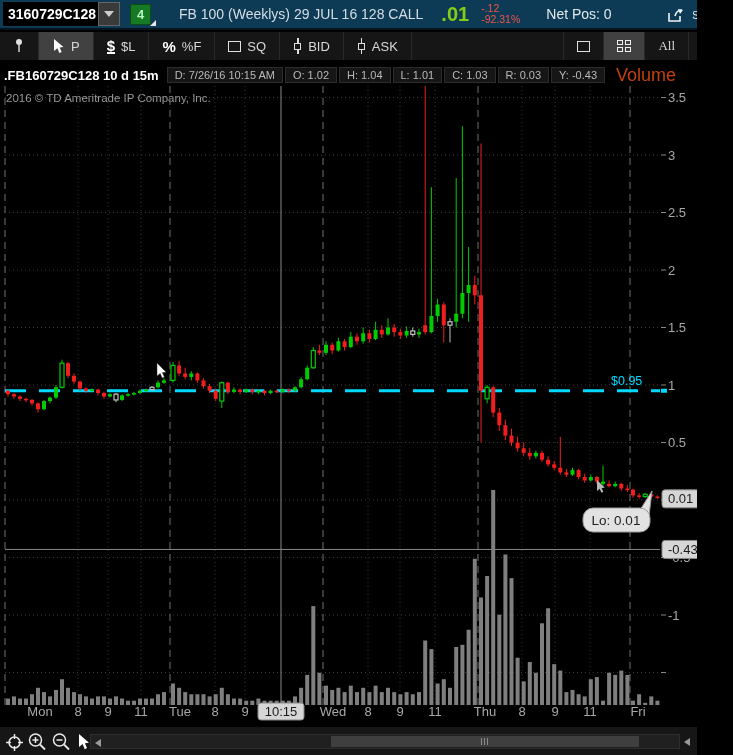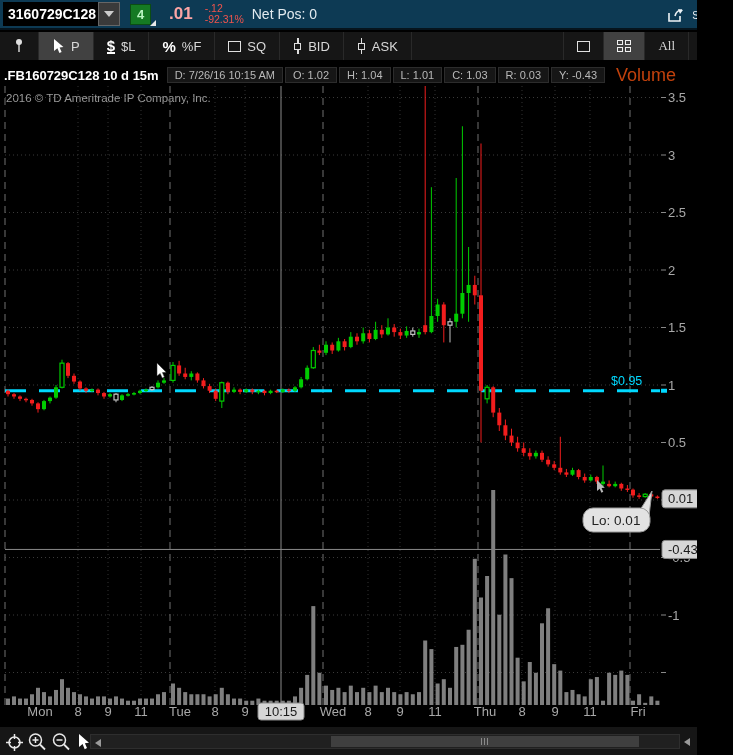--- a/index.html
+++ b/index.html
@@ -18,24 +18,24 @@
                  display:flex; align-items:center; justify-content:center; }
   .tri-down { width:0; height:0; border-left:5px solid transparent;
               border-right:5px solid transparent; border-top:6px solid #ccc; }
   #link-badge { position:relative; margin-left:10px; width:21px; height:21px;
                 background:#157a23; border:1px solid #0b4d14; color:#b8f4c0;
                 font-weight:bold; font-size:13px; display:flex; align-items:center;
                 justify-content:center; }
   #link-corner { position:absolute; right:-6px; bottom:-2px; width:0; height:0;
                  border-left:6px solid transparent; border-bottom:6px solid #e8e8e8; }
   #tb-title { margin-left:28px; font-size:14px; color:#d4dde4; white-space:nowrap; }
-  #tb-last { margin-left:18px; font-size:17px; font-weight:bold; color:#fca5a5; }
+  #tb-last { margin-left:18px; font-size:20px; font-weight:bold; color:#84cc16; }
   #tb-change { margin-left:12px; line-height:11px; text-align:left; }
   #tb-change div { font-size:10.5px; color:#f0544c; }
-  #tb-netpos { margin-left:8px; font-size:14px; color:#e2eaef; }
+  #tb-netpos { margin-left:26px; font-size:14px; color:#e2eaef; }
   #tb-share { position:absolute; right:14px; top:0; height:30px; display:flex;
               align-items:center; gap:7px; font-size:10px; color:#eef3f6; cursor:pointer; }
 
   
   #toolrow { position:absolute; left:0; top:32px; width:733px; height:30px;
              background:#161616; border-bottom:2px solid #000;
              display:flex; align-items:stretch; color:#d8d8d8; font-size:13px; }
   .tool-btn { display:flex; align-items:center; gap:6px; padding:0 13px;
               border-right:1px solid #292929; cursor:pointer; }
   .tool-btn.active { background:#414141; }
@@ -91,20 +91,21 @@
 
   <div id="topbar">
     <div id="symbol-box">3160729C128</div>
     <div id="symbol-drop">
       <span class="tri-down"></span>
     </div>
     <div id="link-badge">
       <span>4</span>
       <span id="link-corner"></span>
     </div>
+    <div id="tb-title">FB 100 (Weeklys) 29 JUL 16 128 CALL</div>
     <div id="tb-last">.01</div>
     <div id="tb-change">
       <div>-.12</div>
       <div>-92.31%</div>
     </div>
     <div id="tb-netpos">Net Pos: 0</div>
     <div id="tb-share">
       <svg width="17" height="15" viewBox="0 0 17 15">
         <path d="M1 5 v8 h11 v-5" fill="none" stroke="#eef3f6" stroke-width="1.6"></path>
         <path d="M7 8 C8 4 11 2 14 2" fill="none" stroke="#eef3f6" stroke-width="1.6"></path>

